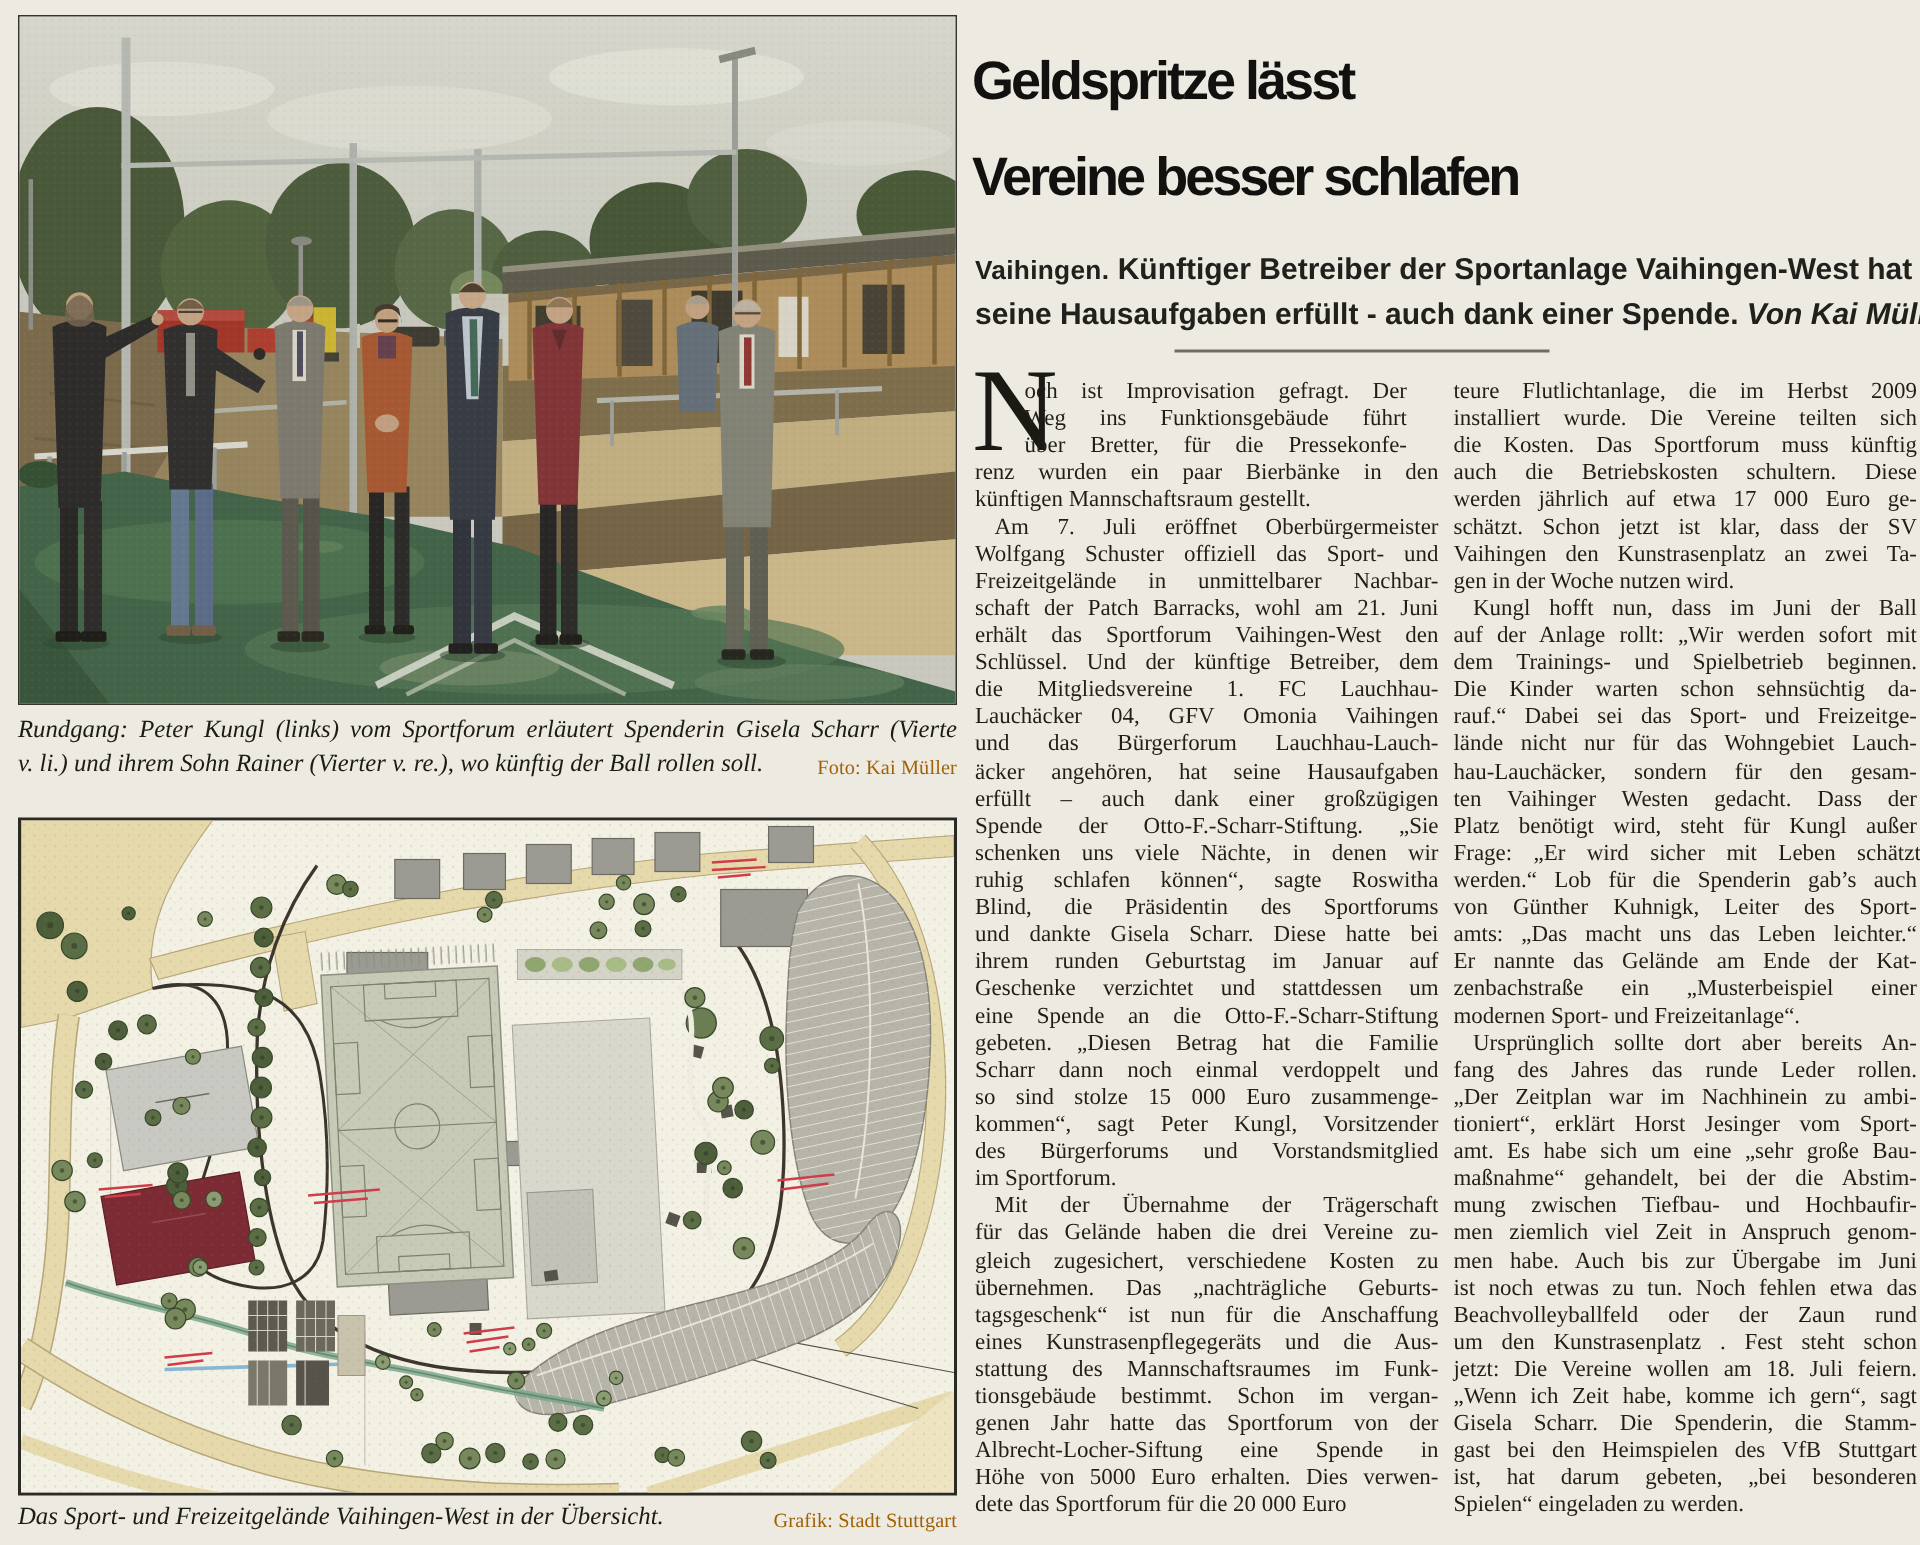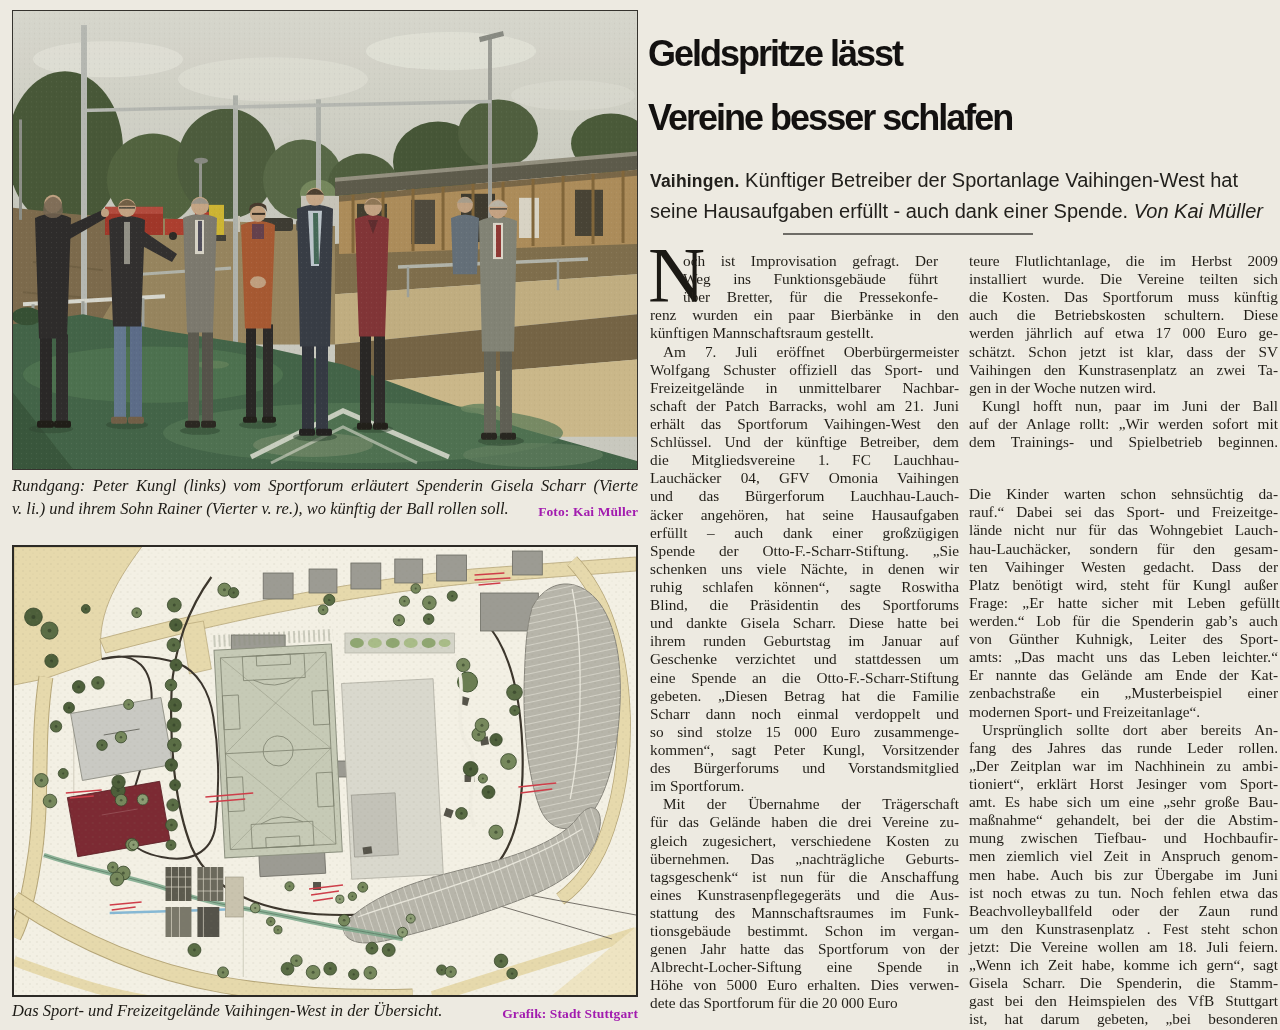--- a/index.html
+++ b/index.html
@@ -10,31 +10,31 @@
                border:1px solid #35332e;background:#c9cbc4;}
   .map-frame{position:absolute;left:12px;top:545px;width:622px;height:448px;
              border:2px solid #2c2a25;background:#f3f0e4;}
   .photo-frame svg,.map-frame svg{display:block;width:100%;height:100%;}
   
   .caption{position:absolute;left:12px;width:626px;font-style:italic;
            font-size:16.5px;line-height:23px;color:#1d1b16;}
   .photo-caption{top:474px;}
   .map-caption{top:999px;}
   .cap-line{position:relative;height:23px;white-space:nowrap;}
-  .credit{position:absolute;right:0;top:3px;font-style:normal;font-weight:700;
-          font-size:13.5px;letter-spacing:0.1px;color:#a21caf;}
+  .credit{position:absolute;right:0;top:3px;font-style:normal;font-weight:400;
+          font-size:13.5px;letter-spacing:0.1px;color:#a16207;}
   
   .headline{position:absolute;left:648px;top:22px;width:630px;
             font-family:"Liberation Sans",sans-serif;font-weight:700;color:#131110;}
   .hl-line{height:64px;line-height:63px;font-size:36px;letter-spacing:-2px;white-space:nowrap;}
   .standfirst{position:absolute;left:650px;top:165px;width:628px;
               font-family:"Liberation Sans",sans-serif;font-size:20px;line-height:30px;color:#22201c;}
   .standfirst b{font-size:17.5px;letter-spacing:0.2px;}
   .standfirst i{font-style:italic;}
-  .sf-line{white-space:nowrap;}
+  .sf-line{white-space:nowrap;font-weight:bold;}
   .divider{position:absolute;left:783px;top:233px;width:250px;height:2px;background:#6e6c66;}
   
   .cols{position:absolute;left:650px;top:252px;width:630px;height:764px;}
   .col{position:absolute;top:0;width:309px;}
   #col1{left:0;} #col2{left:319px;}
   .line{height:18.12px;font-size:15.3px;line-height:18.12px;white-space:nowrap;color:#211e18;}
   .line.in{text-indent:13px;}
   .line.dc{margin-left:33px;}
   .dropcap{position:absolute;left:648px;top:244px;width:54px;height:58px;
            font-family:"Liberation Serif",serif;font-size:79px;line-height:62px;color:#1b1914;}
@@ -643,30 +643,30 @@
       </div>
     <div class="col" id="col2">
         <div class="line" style="word-spacing: 11.5px;"><span class="t">teure Flutlichtanlage, die im Herbst 2009</span></div>
         <div class="line" style="word-spacing: 11.7312px;"><span class="t">installiert wurde. Die Vereine teilten sich</span></div>
         <div class="line" style="word-spacing: 10.8125px;"><span class="t">die Kosten. Das Sportforum muss künftig</span></div>
         <div class="line" style="word-spacing: 15.125px;"><span class="t">auch die Betriebskosten schultern. Diese</span></div>
         <div class="line" style="word-spacing: 7.79464px;"><span class="t">werden jährlich auf etwa 17 000 Euro ge-</span></div>
         <div class="line" style="word-spacing: 9.21205px;"><span class="t">schätzt. Schon jetzt ist klar, dass der SV</span></div>
         <div class="line" style="word-spacing: 8.80312px;"><span class="t">Vaihingen den Kunstrasenplatz an zwei Ta-</span></div>
         <div class="line end"><span class="t">gen in der Woche nutzen wird.</span></div>
-        <div class="line in" style="word-spacing: 8.8192px;"><span class="t">Kungl hofft nun, paar im Juni der Ball</span></div>
+        <div class="line in" style="word-spacing: 8.8192px;"><span class="t">Kungl hofft nun, dass im Juni der Ball</span></div>
         <div class="line" style="word-spacing: 5.57589px;"><span class="t">auf der Anlage rollt: „Wir werden sofort mit</span></div>
         <div class="line" style="word-spacing: 11.9258px;"><span class="t">dem Trainings- und Spielbetrieb beginnen.</span></div>
-        <div class="line" style="word-spacing: 11.25px; margin-top: 34px;"><span class="t">Die Kinder warten schon sehnsüchtig da-</span></div>
+        <div class="line" style="word-spacing: 11.25px;"><span class="t">Die Kinder warten schon sehnsüchtig da-</span></div>
         <div class="line" style="word-spacing: 8.24219px;"><span class="t">rauf.“ Dabei sei das Sport- und Freizeitge-</span></div>
         <div class="line" style="word-spacing: 7.85677px;"><span class="t">lände nicht nur für das Wohngebiet Lauch-</span></div>
         <div class="line" style="word-spacing: 14.8633px;"><span class="t">hau-Lauchäcker, sondern für den gesam-</span></div>
         <div class="line" style="word-spacing: 13.3938px;"><span class="t">ten Vaihinger Westen gedacht. Dass der</span></div>
         <div class="line" style="word-spacing: 9.08854px;"><span class="t">Platz benötigt wird, steht für Kungl außer</span></div>
-        <div class="line" style="word-spacing: 10.4375px;"><span class="t">Frage: „Er hatte sicher mit Leben gefüllt</span></div>
+        <div class="line" style="word-spacing: 10.4375px;"><span class="t">Frage: „Er wird sicher mit Leben schätzt</span></div>
         <div class="line" style="word-spacing: 7.67708px;"><span class="t">werden.“ Lob für die Spenderin gab’s auch</span></div>
         <div class="line" style="word-spacing: 12.8562px;"><span class="t">von Günther Kuhnigk, Leiter des Sport-</span></div>
         <div class="line" style="word-spacing: 8.24219px;"><span class="t">amts: „Das macht uns das Leben leichter.“</span></div>
         <div class="line" style="word-spacing: 8.40402px;"><span class="t">Er nannte das Gelände am Ende der Kat-</span></div>
         <div class="line" style="word-spacing: 21.3073px;"><span class="t">zenbachstraße ein „Musterbeispiel einer</span></div>
         <div class="line end"><span class="t">modernen Sport- und Freizeitanlage“.</span></div>
         <div class="line in" style="word-spacing: 9.66563px;"><span class="t">Ursprünglich sollte dort aber bereits An-</span></div>
         <div class="line" style="word-spacing: 11.6432px;"><span class="t">fang des Jahres das runde Leder rollen.</span></div>
         <div class="line" style="word-spacing: 7.60938px;"><span class="t">„Der Zeitplan war im Nachhinein zu ambi-</span></div>
         <div class="line" style="word-spacing: 9.12187px;"><span class="t">tioniert“, erklärt Horst Jesinger vom Sport-</span></div>

